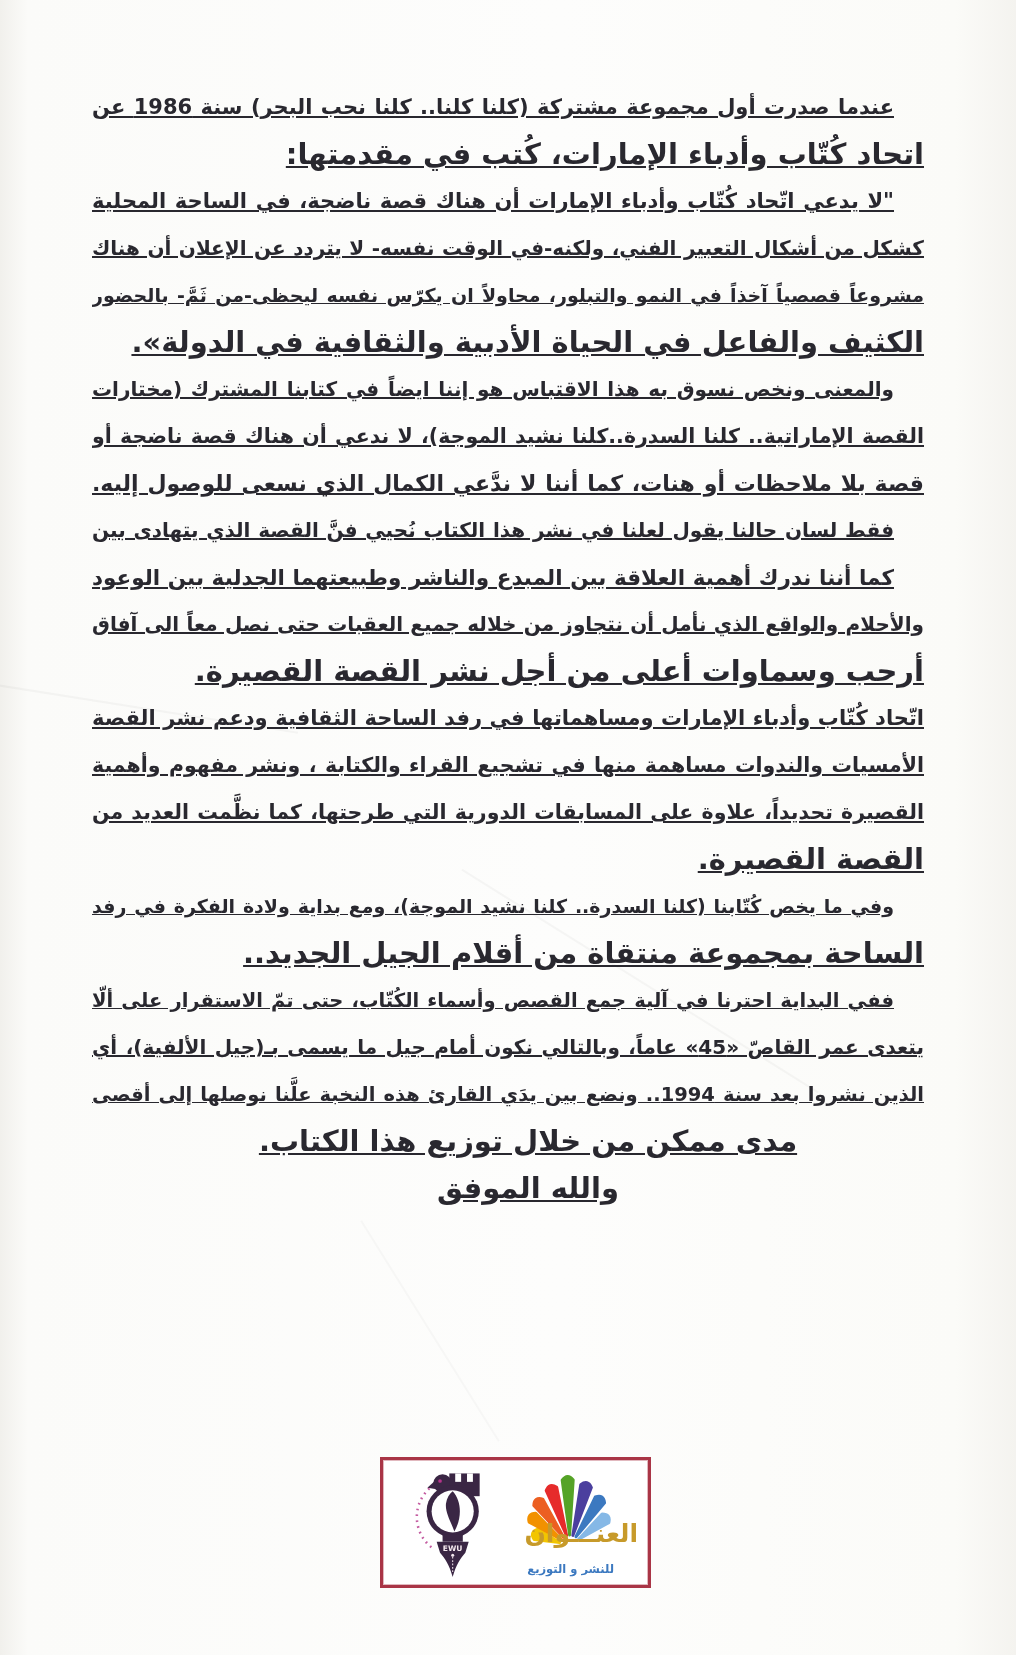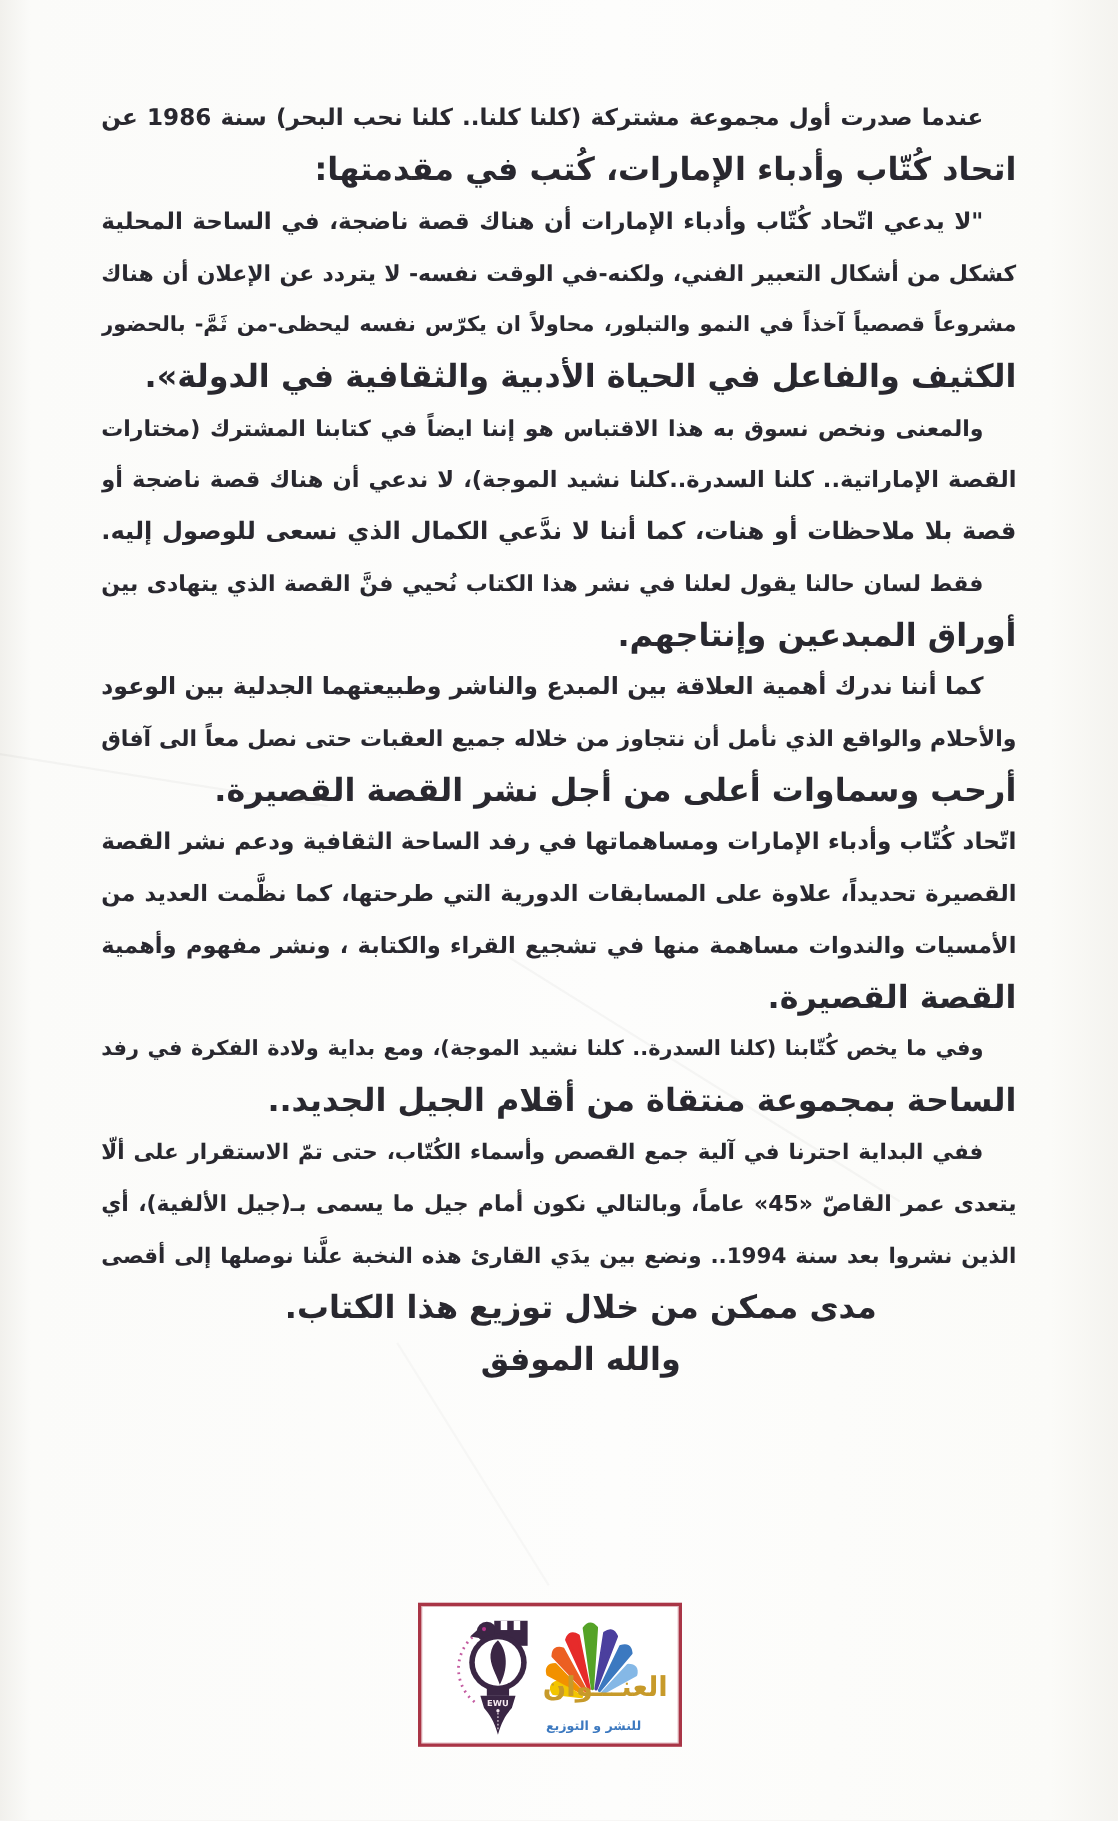--- a/index.html
+++ b/index.html
@@ -32,29 +32,30 @@
     direction:rtl;
     color:#29282f;
   }
   .line{
     height:47px;
     line-height:47px;
     font-size:29px;
     font-weight:bold;
     text-align:right;
     overflow:hidden;
+    text-decoration:underline;
   }
   .line.fill{text-align:justify;text-align-last:justify;}
   .line.indent{padding-right:30px;}
   .line.center{text-align:center;text-align-last:center;padding-left:40px;}
 
   .pub-box{
     position:absolute;
     left:380px;top:1457px;
-    width:240px;height:131px;
+    width:271px;height:131px;
     background:#fff;
     border:3px solid #a93546;
     box-shadow:inset 0 0 0 1px rgba(169,53,70,0.35);
     box-sizing:border-box;
   }
   .ewu{position:absolute;left:22px;top:5px;height:118px;width:92px;}
   .onwan{position:absolute;right:6px;top:2px;width:150px;height:121px;}
   .onwan-fan{position:absolute;right:2px;top:0;width:146px;height:86px;}
   .onwan-word{
     position:absolute;right:4px;bottom:36px;
@@ -82,27 +83,26 @@
       <div class="line fill indent" style="font-size: 21px;">عندما صدرت أول مجموعة مشتركة (كلنا كلنا.. كلنا نحب البحر) سنة 1986 عن</div>
       <div class="line end">اتحاد كُتّاب وأدباء الإمارات، كُتب في مقدمتها:</div>
       <div class="line fill indent" style="font-size: 21px;">"لا يدعي اتّحاد كُتّاب وأدباء الإمارات أن هناك قصة ناضجة، في الساحة المحلية</div>
       <div class="line fill" style="font-size: 20px;">كشكل من أشكال التعبير الفني، ولكنه-في الوقت نفسه- لا يتردد عن الإعلان أن هناك</div>
       <div class="line fill" style="font-size: 19px;">مشروعاً قصصياً آخذاً في النمو والتبلور، محاولاً ان يكرّس نفسه ليحظى-من ثَمَّ- بالحضور</div>
       <div class="line end">الكثيف والفاعل في الحياة الأدبية والثقافية في الدولة».</div>
       <div class="line fill indent" style="font-size: 20px;">والمعنى ونخص نسوق به هذا الاقتباس هو إننا ايضاً في كتابنا المشترك (مختارات من</div>
       <div class="line fill" style="font-size: 20.5px;">القصة الإماراتية.. كلنا السدرة..كلنا نشيد الموجة)، لا ندعي أن هناك قصة ناضجة أو</div>
       <div class="line fill" style="font-size: 22px;">قصة بلا ملاحظات أو هنات، كما أننا لا ندَّعي الكمال الذي نسعى للوصول إليه.</div>
       <div class="line fill indent" style="font-size: 20px;">فقط لسان حالنا يقول لعلنا في نشر هذا الكتاب نُحيي فنَّ القصة الذي يتهادى بين</div>
-      <div class="line end">أوراق المبدعين وإنتاجهم.</div>
       <div class="line fill indent" style="font-size: 21.5px;">كما أننا ندرك أهمية العلاقة بين المبدع والناشر وطبيعتهما الجدلية بين الوعود</div>
       <div class="line fill" style="font-size: 20px;">والأحلام والواقع الذي نأمل أن نتجاوز من خلاله جميع العقبات حتى نصل معاً الى آفاق</div>
       <div class="line end">أرحب وسماوات أعلى من أجل نشر القصة القصيرة.</div>
       <div class="line fill" style="font-size: 21px;">اتّحاد كُتّاب وأدباء الإمارات ومساهماتها في رفد الساحة الثقافية ودعم نشر القصة</div>
+      <div class="line fill" style="font-size: 20.5px;">الأمسيات والندوات مساهمة منها في تشجيع القراء والكتابة ، ونشر مفهوم وأهمية</div>
       <div class="line fill" style="font-size: 20.5px;">القصيرة تحديداً، علاوة على المسابقات الدورية التي طرحتها، كما نظَّمت العديد من</div>
-      <div class="line fill" style="font-size: 20.5px;">الأمسيات والندوات مساهمة منها في تشجيع القراء والكتابة ، ونشر مفهوم وأهمية</div>
       <div class="line end">القصة القصيرة.</div>
       <div class="line fill indent" style="font-size: 19px;">وفي ما يخص كُتّابنا (كلنا السدرة.. كلنا نشيد الموجة)، ومع بداية ولادة الفكرة في رفد</div>
       <div class="line end">الساحة بمجموعة منتقاة من أقلام الجيل الجديد..</div>
       <div class="line fill indent" style="font-size: 19.5px;">ففي البداية احترنا في آلية جمع القصص وأسماء الكُتّاب، حتى تمّ الاستقرار على ألّا</div>
       <div class="line fill" style="font-size: 20px;">يتعدى عمر القاصّ «45» عاماً، وبالتالي نكون أمام جيل ما يسمى بـ(جيل الألفية)، أي</div>
       <div class="line fill" style="font-size: 19.5px;">الذين نشروا بعد سنة 1994.. ونضع بين يدَي القارئ هذه النخبة علَّنا نوصلها إلى أقصى</div>
       <div class="line center">مدى ممكن من خلال توزيع هذا الكتاب.</div>
       <div class="line center">والله الموفق</div>
     </div>
 

